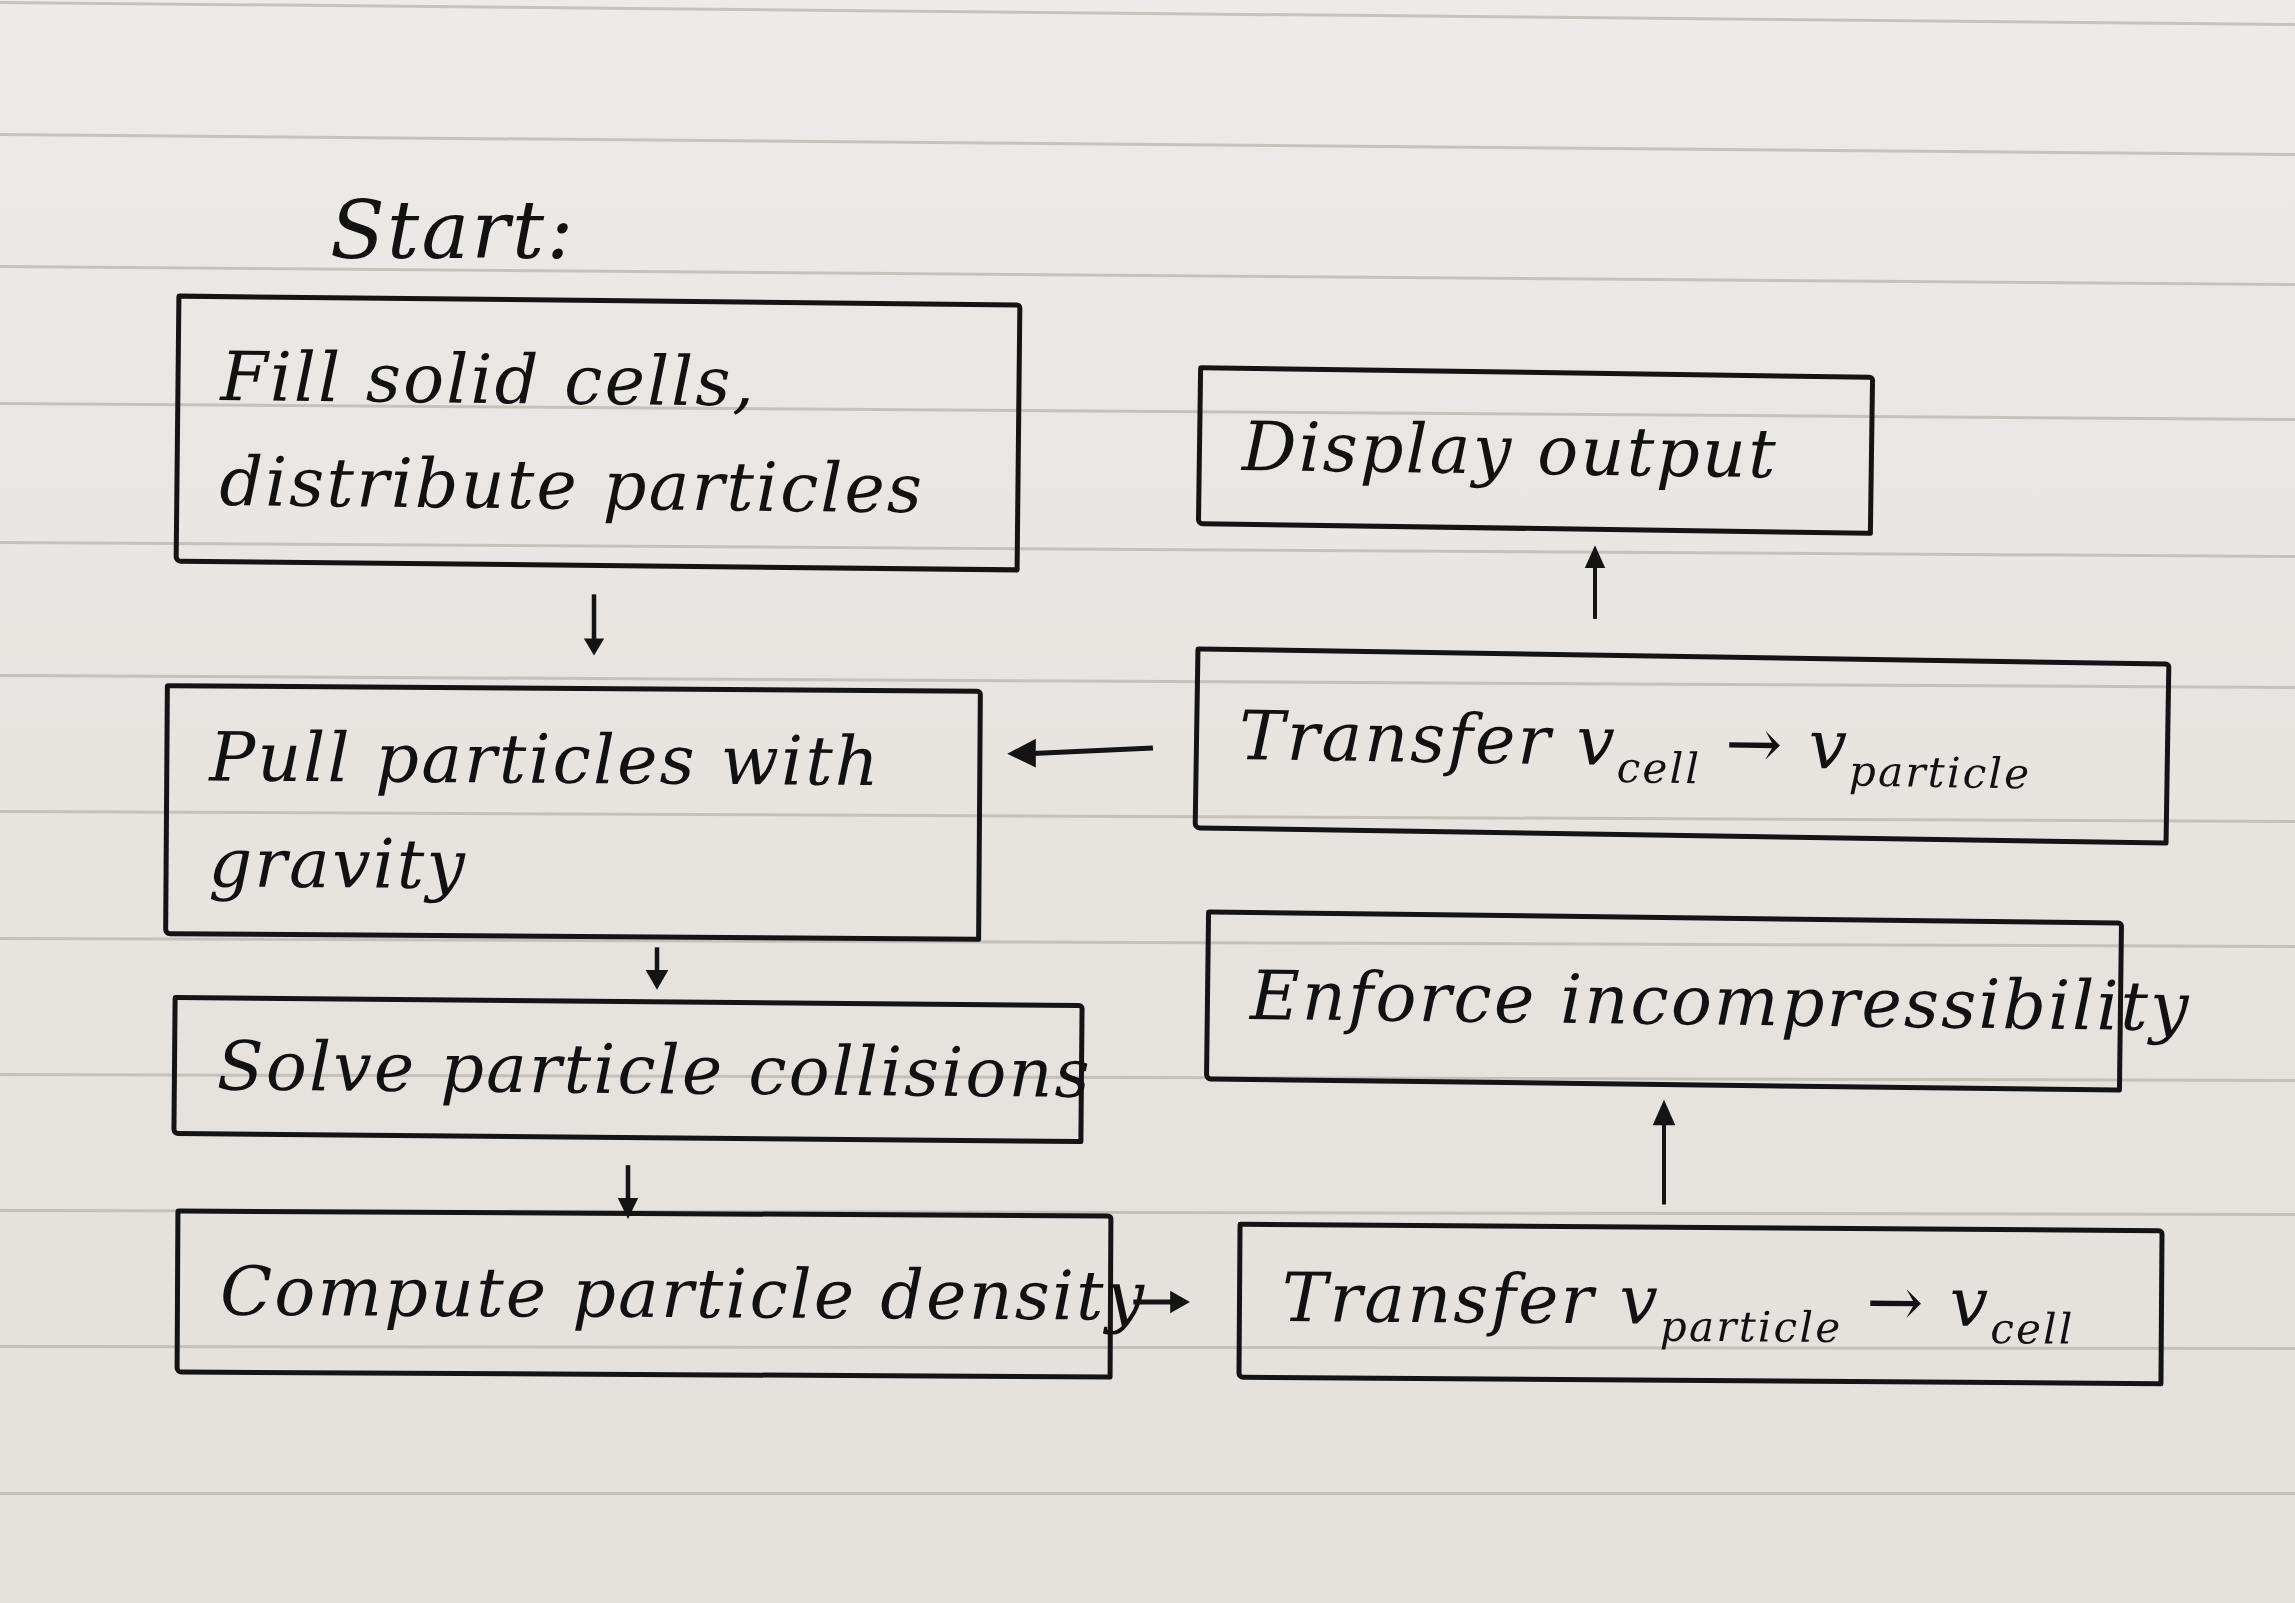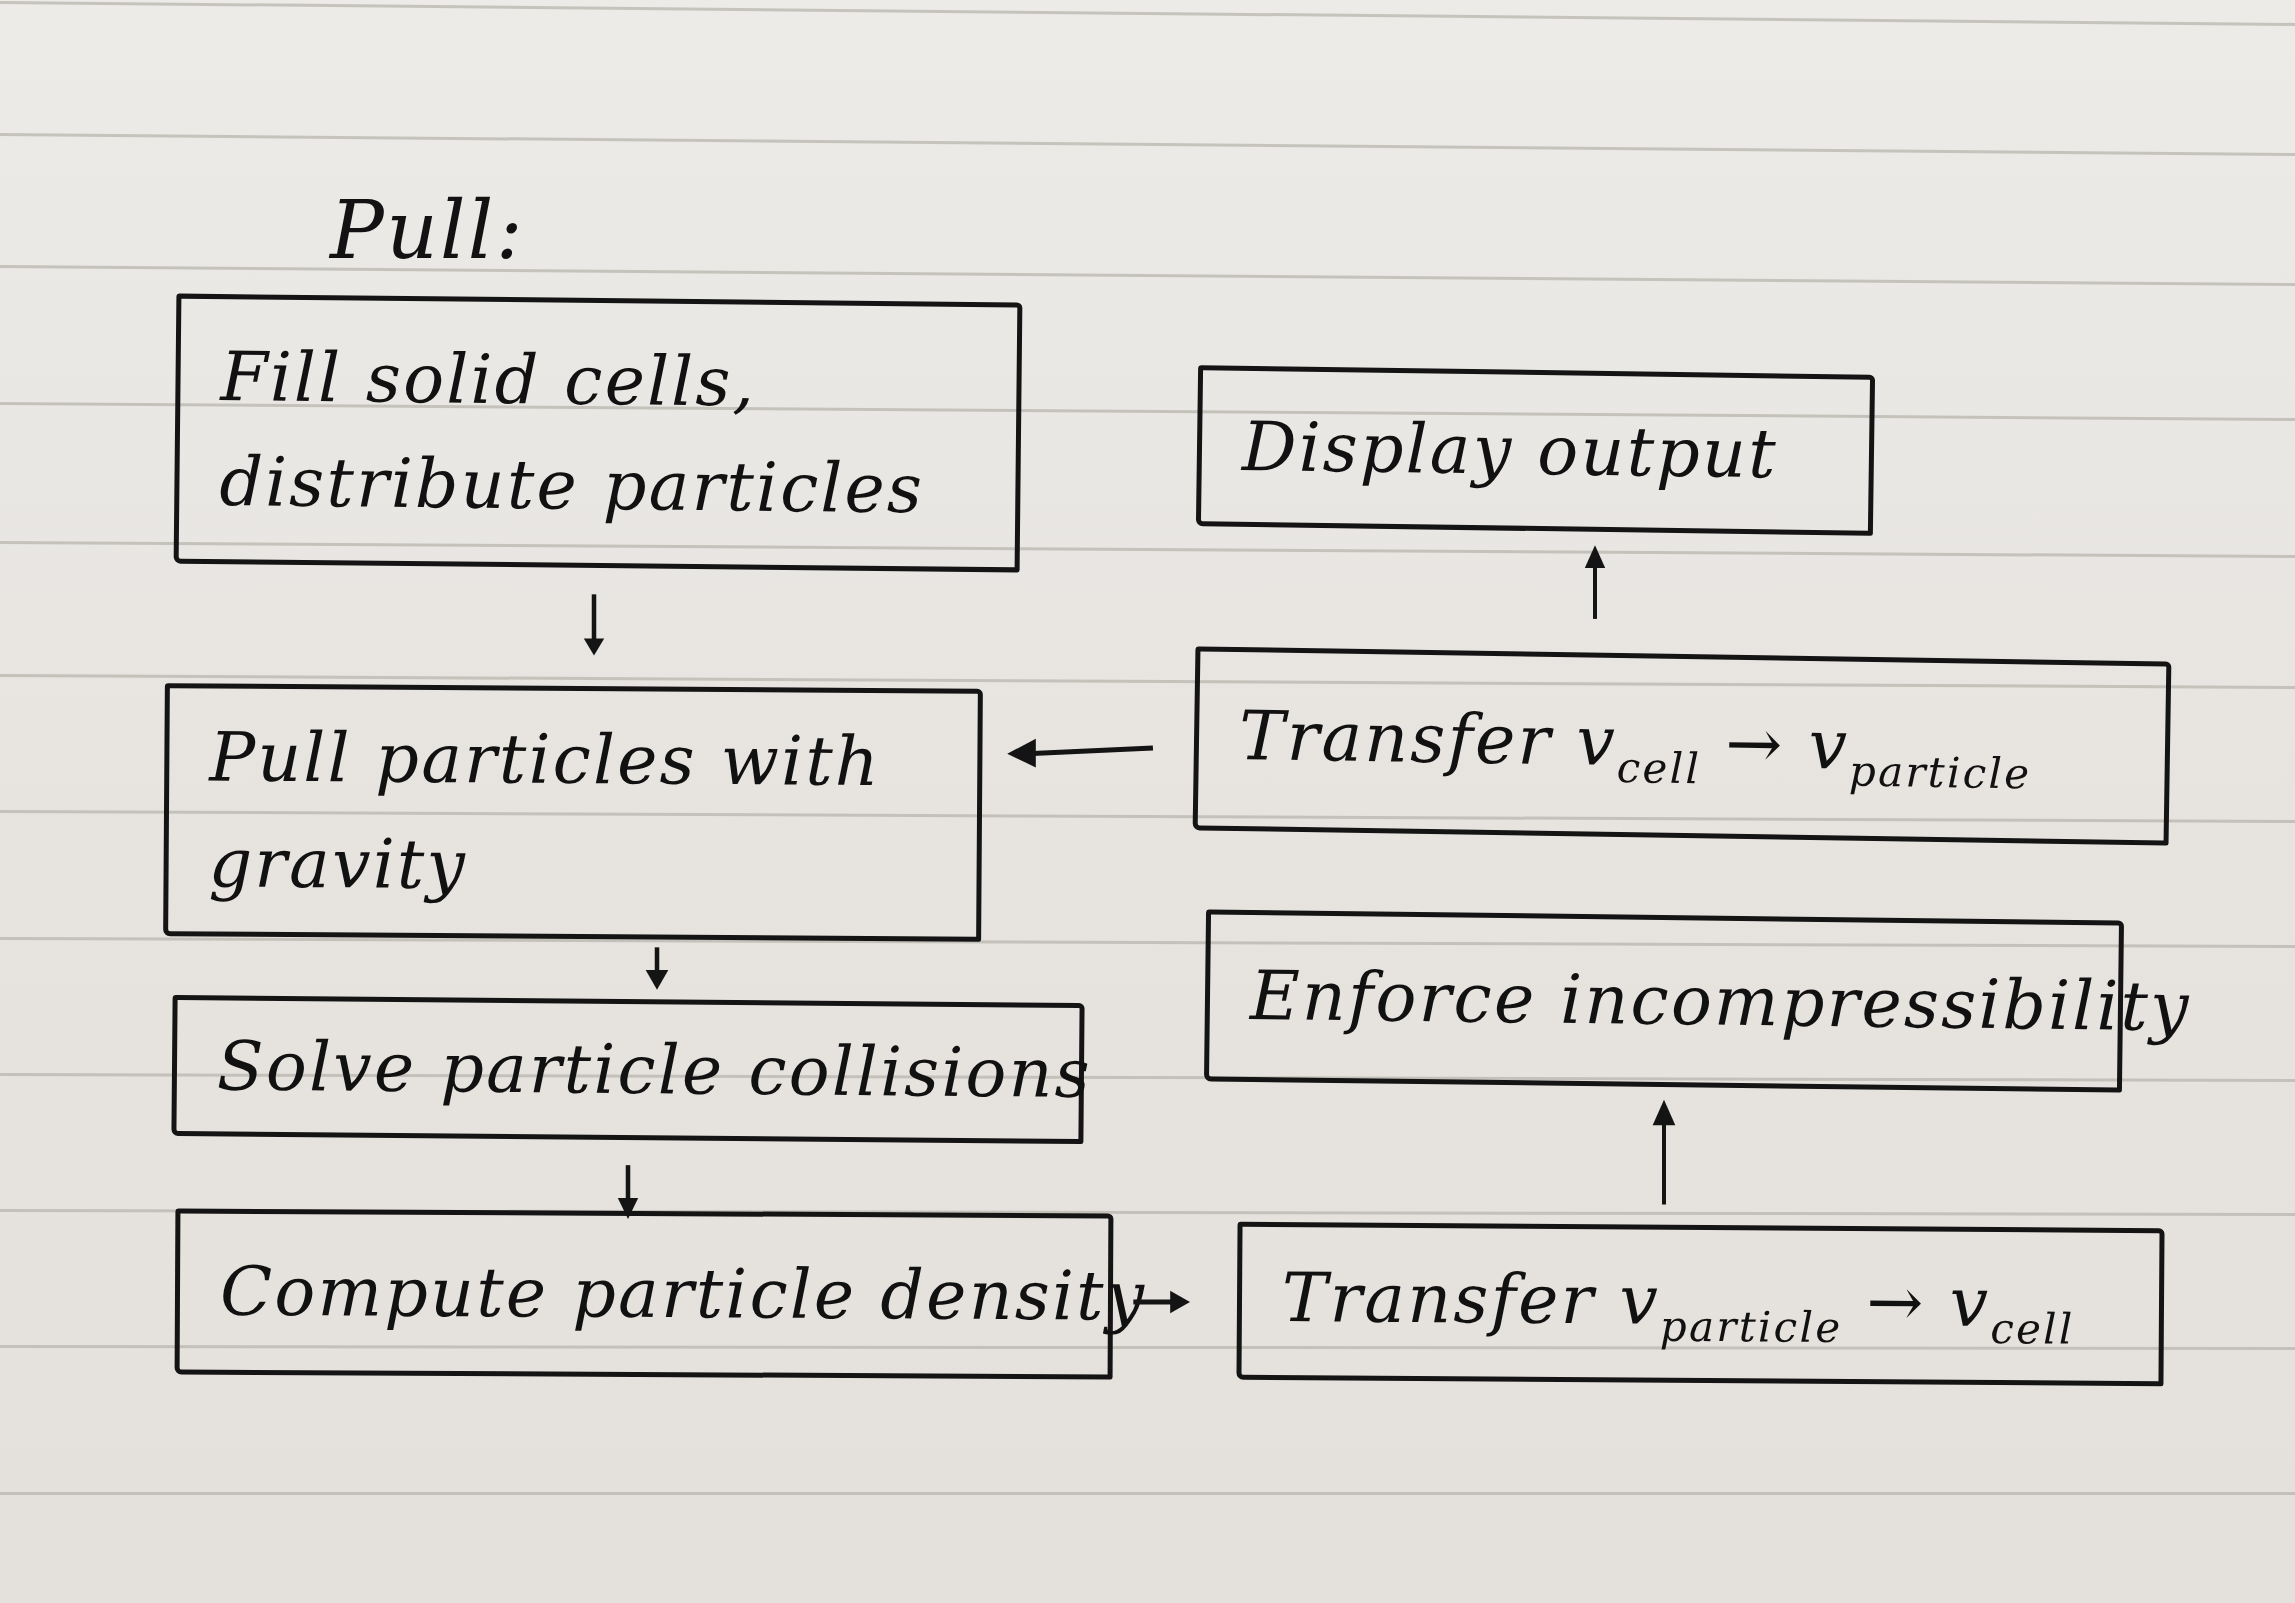--- a/index.html
+++ b/index.html
@@ -49,21 +49,21 @@
   <div class="rule" style="top:548px;transform:rotate(0.35deg);"></div>
   <div class="rule" style="top:680px;transform:rotate(0.3deg);"></div>
   <div class="rule" style="top:815px;transform:rotate(0.25deg);"></div>
   <div class="rule" style="top:941px;transform:rotate(0.2deg);"></div>
   <div class="rule" style="top:1076px;transform:rotate(0.15deg);"></div>
   <div class="rule" style="top:1211px;transform:rotate(0.1deg);"></div>
   <div class="rule" style="top:1346px;transform:rotate(0.05deg);"></div>
   <div class="rule" style="top:1492px;transform:rotate(0deg);"></div>
 </div>
 
-<div class="start">Pull:</div>
+<div class="start">Start:</div>
 
 <div class="box" style="left:175px;top:298px;width:846px;height:270px;transform:rotate(0.6deg);">
   <div class="line">Fill solid cells,</div>
   <div class="line">distribute particles</div>
 </div>
 
 <div class="box" style="left:164px;top:686px;width:818px;height:253px;transform:rotate(0.4deg);">
   <div class="line">Pull particles with</div>
   <div class="line">gravity</div>
 </div>

